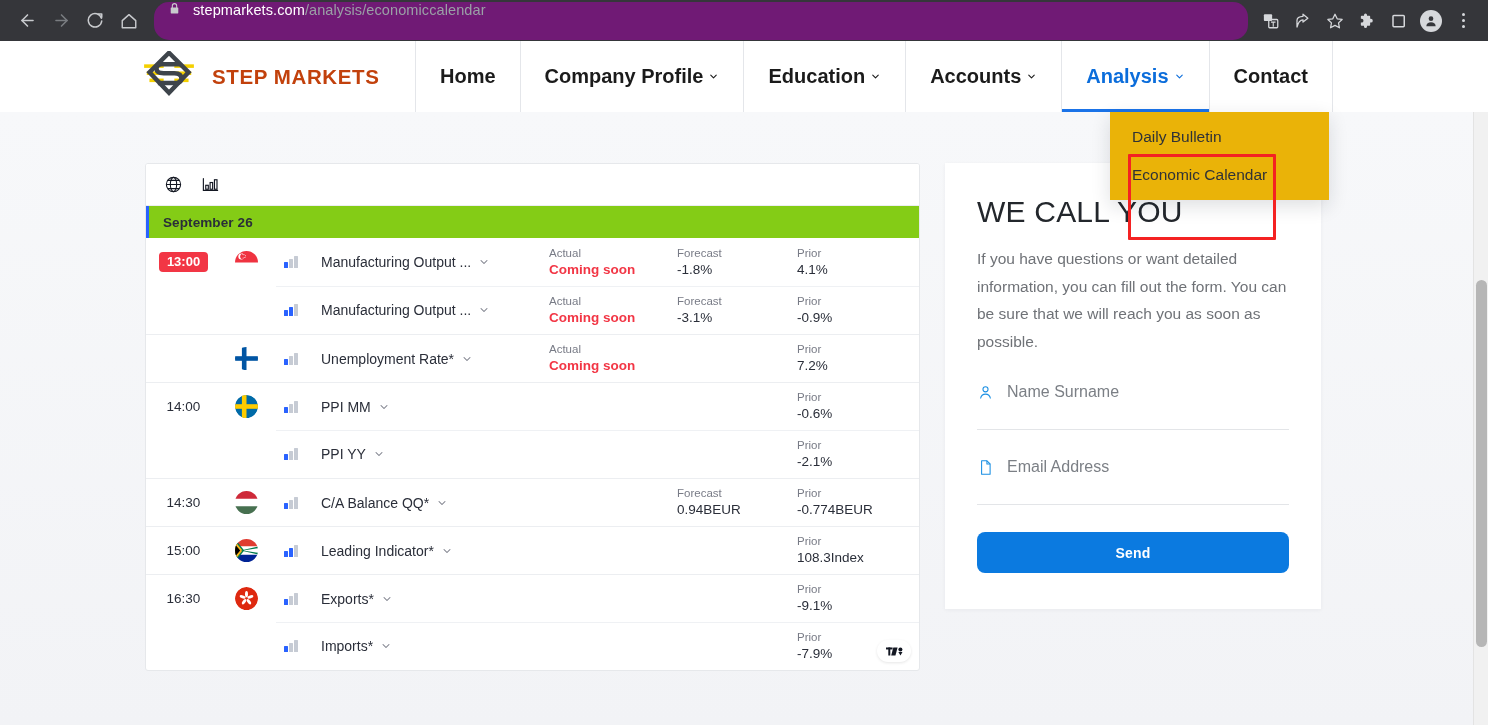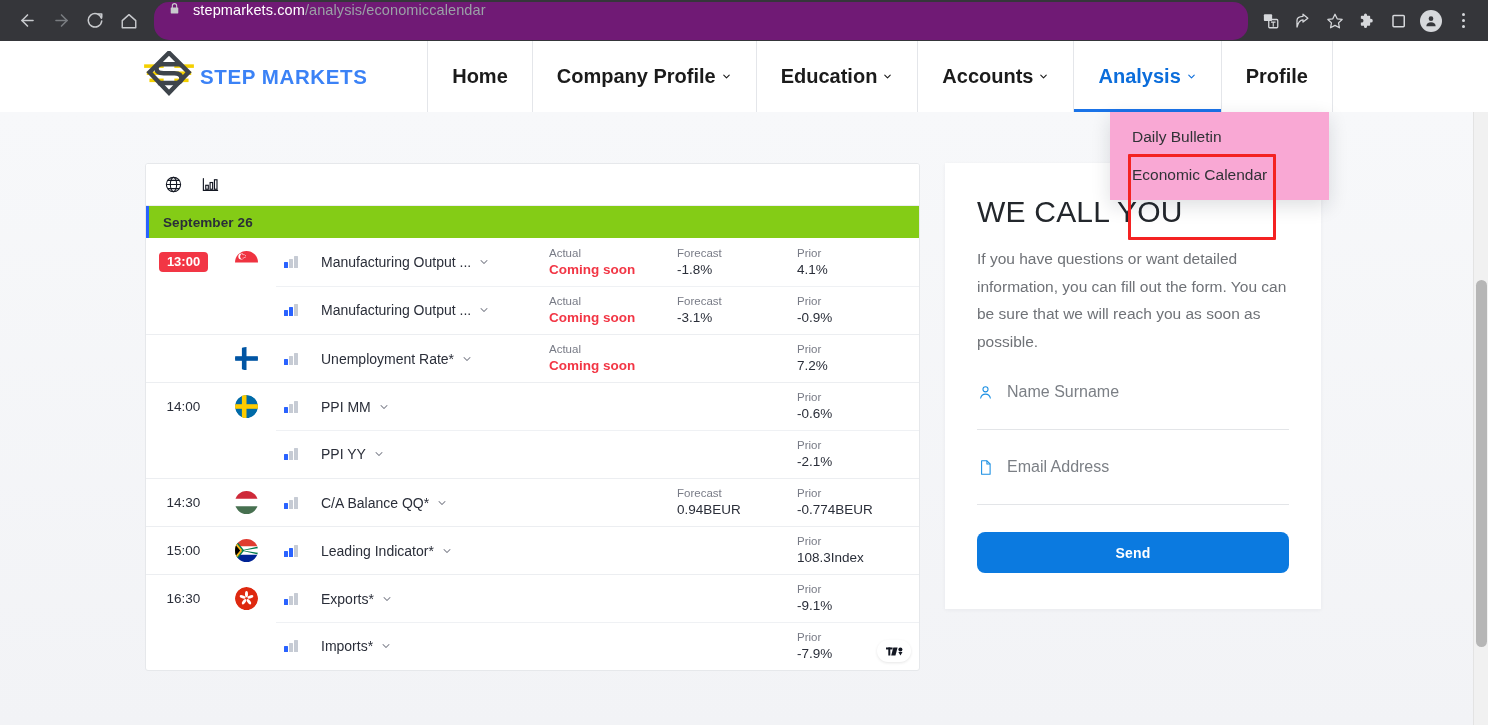--- a/index.html
+++ b/index.html
@@ -84,22 +84,22 @@
     padding-left: 142px;
     padding-right: 24px;
     flex: 0 0 auto;
   }
   .logo-mark { width: 54px; height: 48px; flex: 0 0 auto; }
   .logo-text {
     font-family: "Liberation Sans", sans-serif;
     font-size: 20.5px;
     font-weight: 700;
     letter-spacing: .6px;
-    color: #3b82f6;
-    margin-left: 4px;
+    color: #c2410c;
+    margin-left: 16px;
   }
 
   .main-nav {
     display: flex;
     align-items: stretch;
     margin-left: auto;
     margin-right: 155px;
   }
   .nav-item {
     display: flex;
@@ -125,21 +125,21 @@
   }
   .caret { display:inline-block; }
   .caret svg { display:block; }
 
   
   .dropdown {
     position: absolute;
     top: 71px;
     left: 1110px;
     width: 219px;
-    background: #f9a8d4;
+    background: #eab308;
     box-shadow: 0 6px 18px rgba(20,25,40,.14);
     padding: 6px 0;
     z-index: 50;
   }
   .dd-item {
     font-size: 15.5px;
     color: #303236;
     padding: 10px 22px;
     white-space: nowrap;
   }
@@ -512,21 +512,21 @@
     </div>
     <div class="nav-item active">
       <span>Analysis</span>
       <span class="caret">
           <svg width="11" height="11" viewBox="0 0 24 24" fill="none" stroke="currentColor" stroke-width="2.4" stroke-linecap="round" stroke-linejoin="round">
             <polyline points="6 9 12 15 18 9"></polyline>
           </svg>
         </span>
     </div>
     <div class="nav-item">
-      <span>Profile</span>
+      <span>Contact</span>
     </div>
   </nav>
 
   <div class="dropdown">
     <div class="dd-item">Daily Bulletin</div>
     <div class="dd-item">Economic Calendar</div>
   </div>
   <div class="dd-highlight"></div>
 </div>
 

